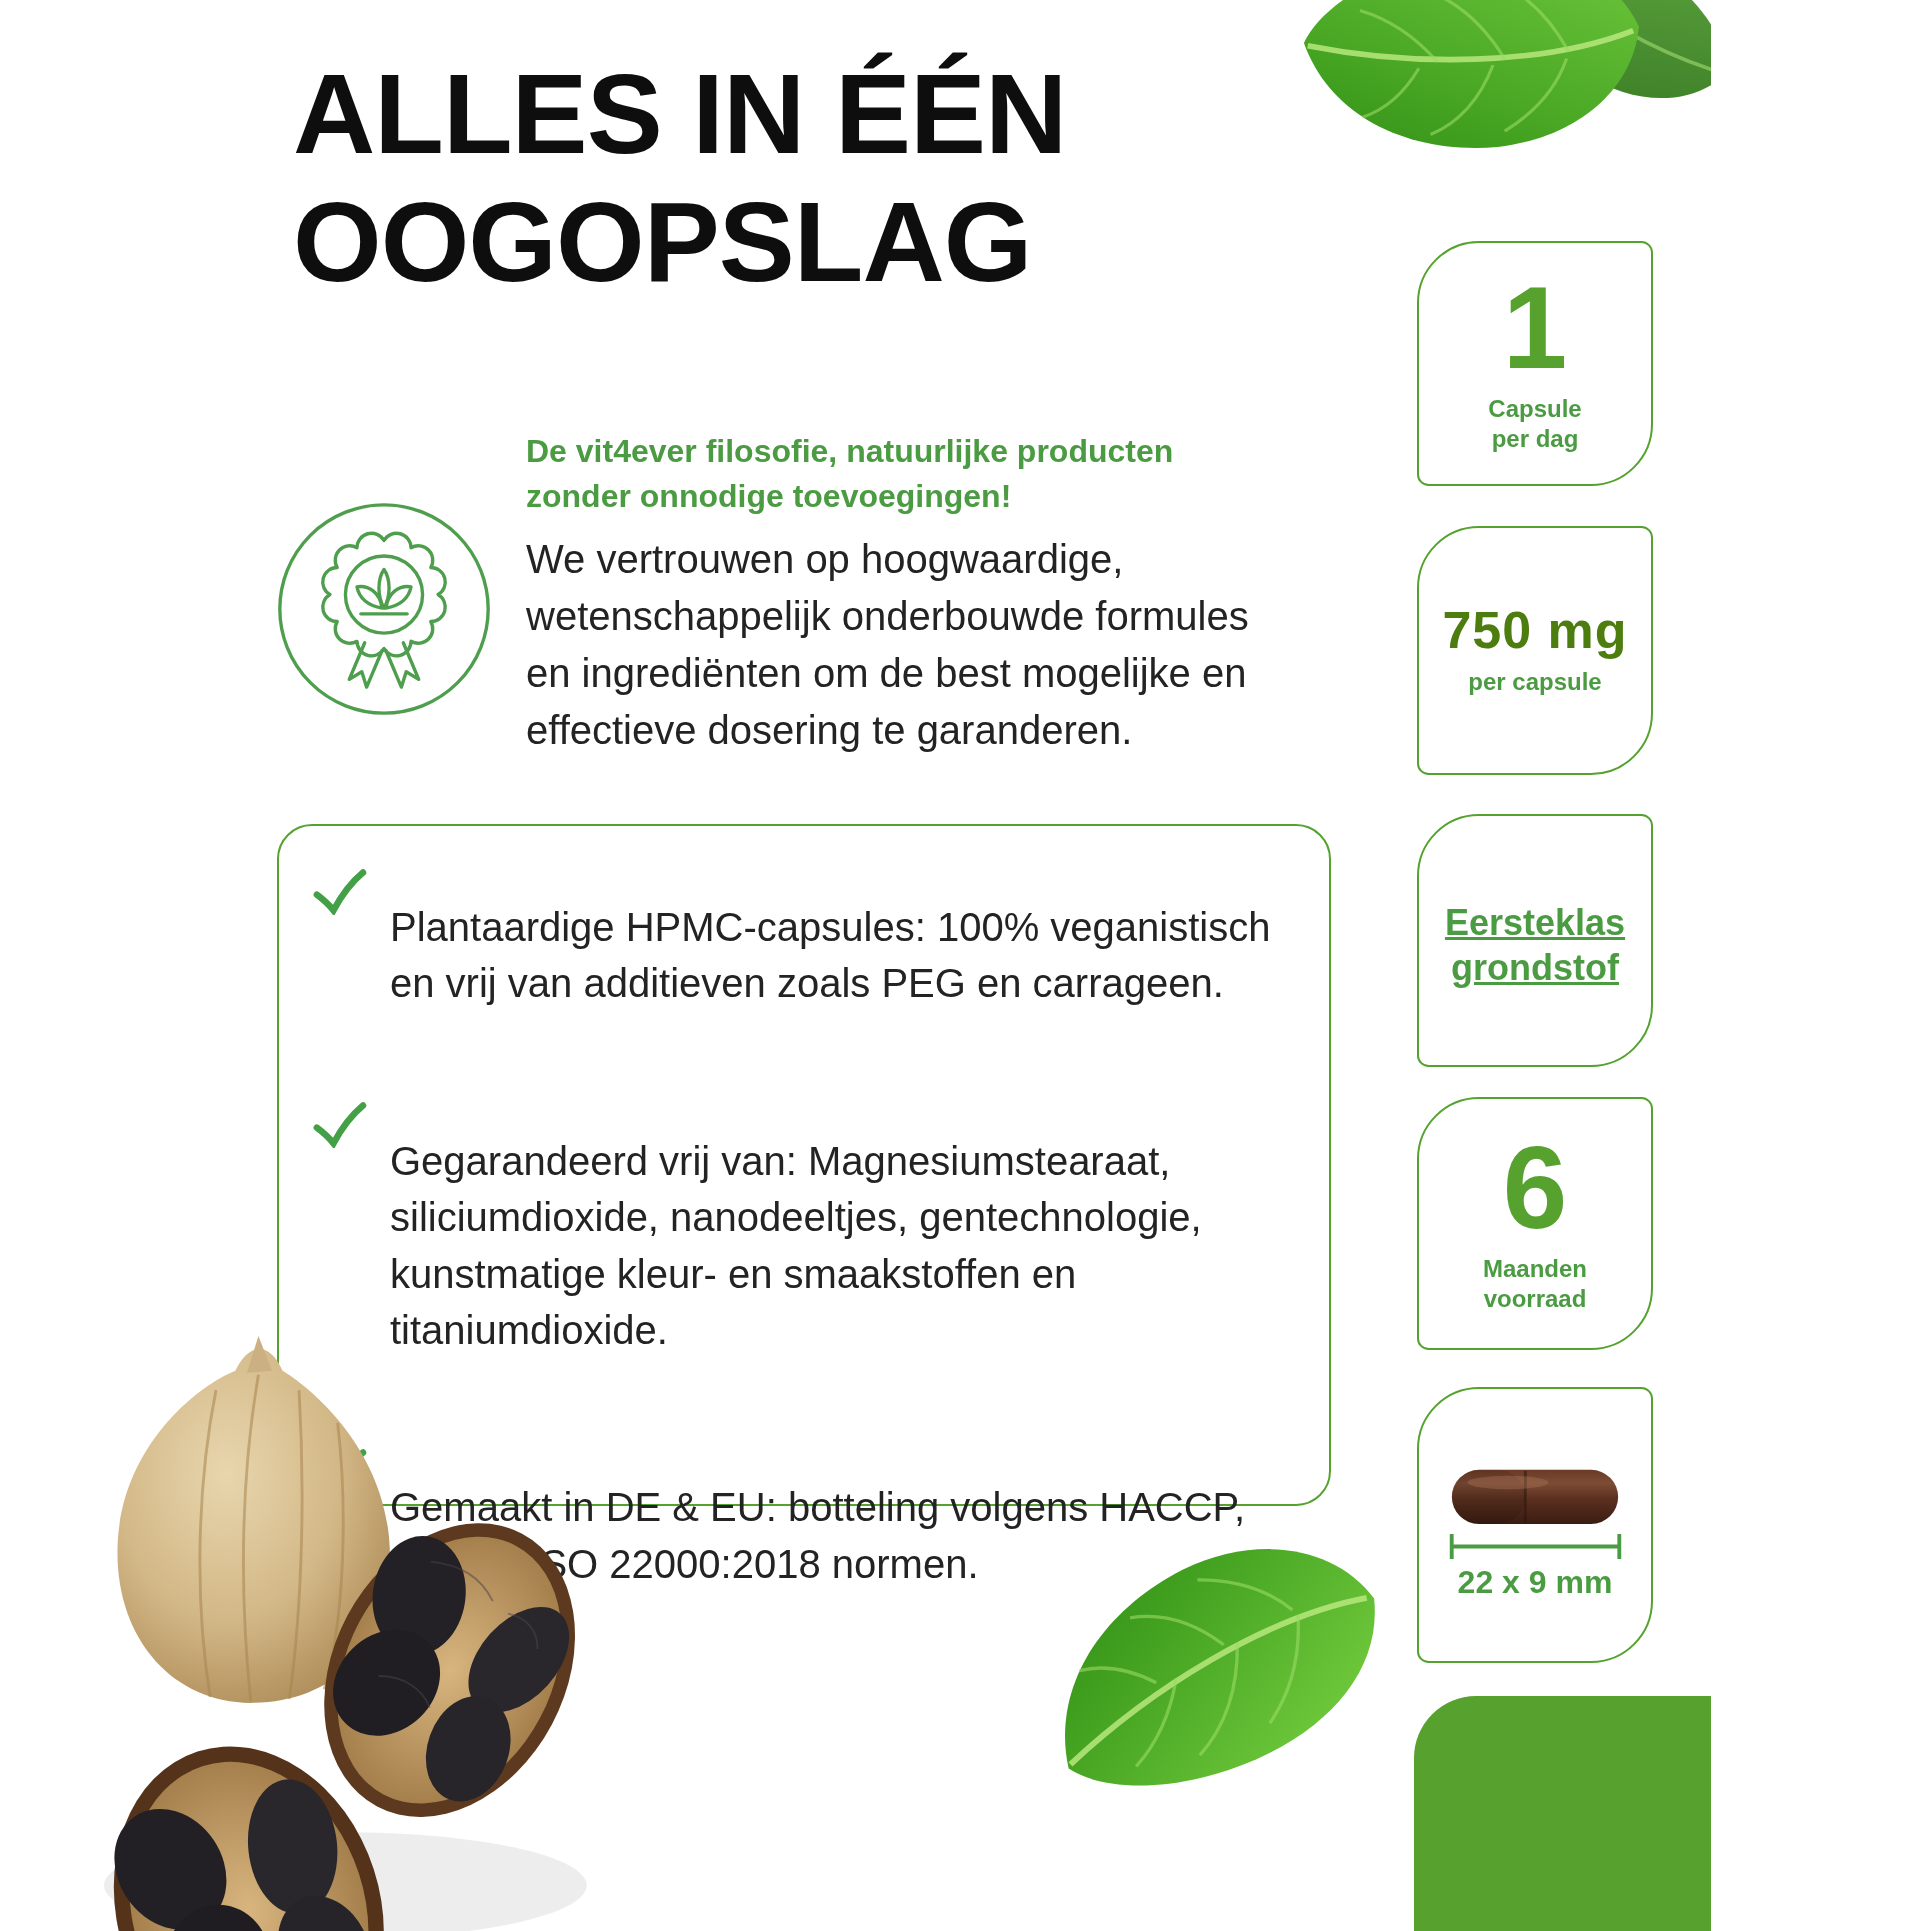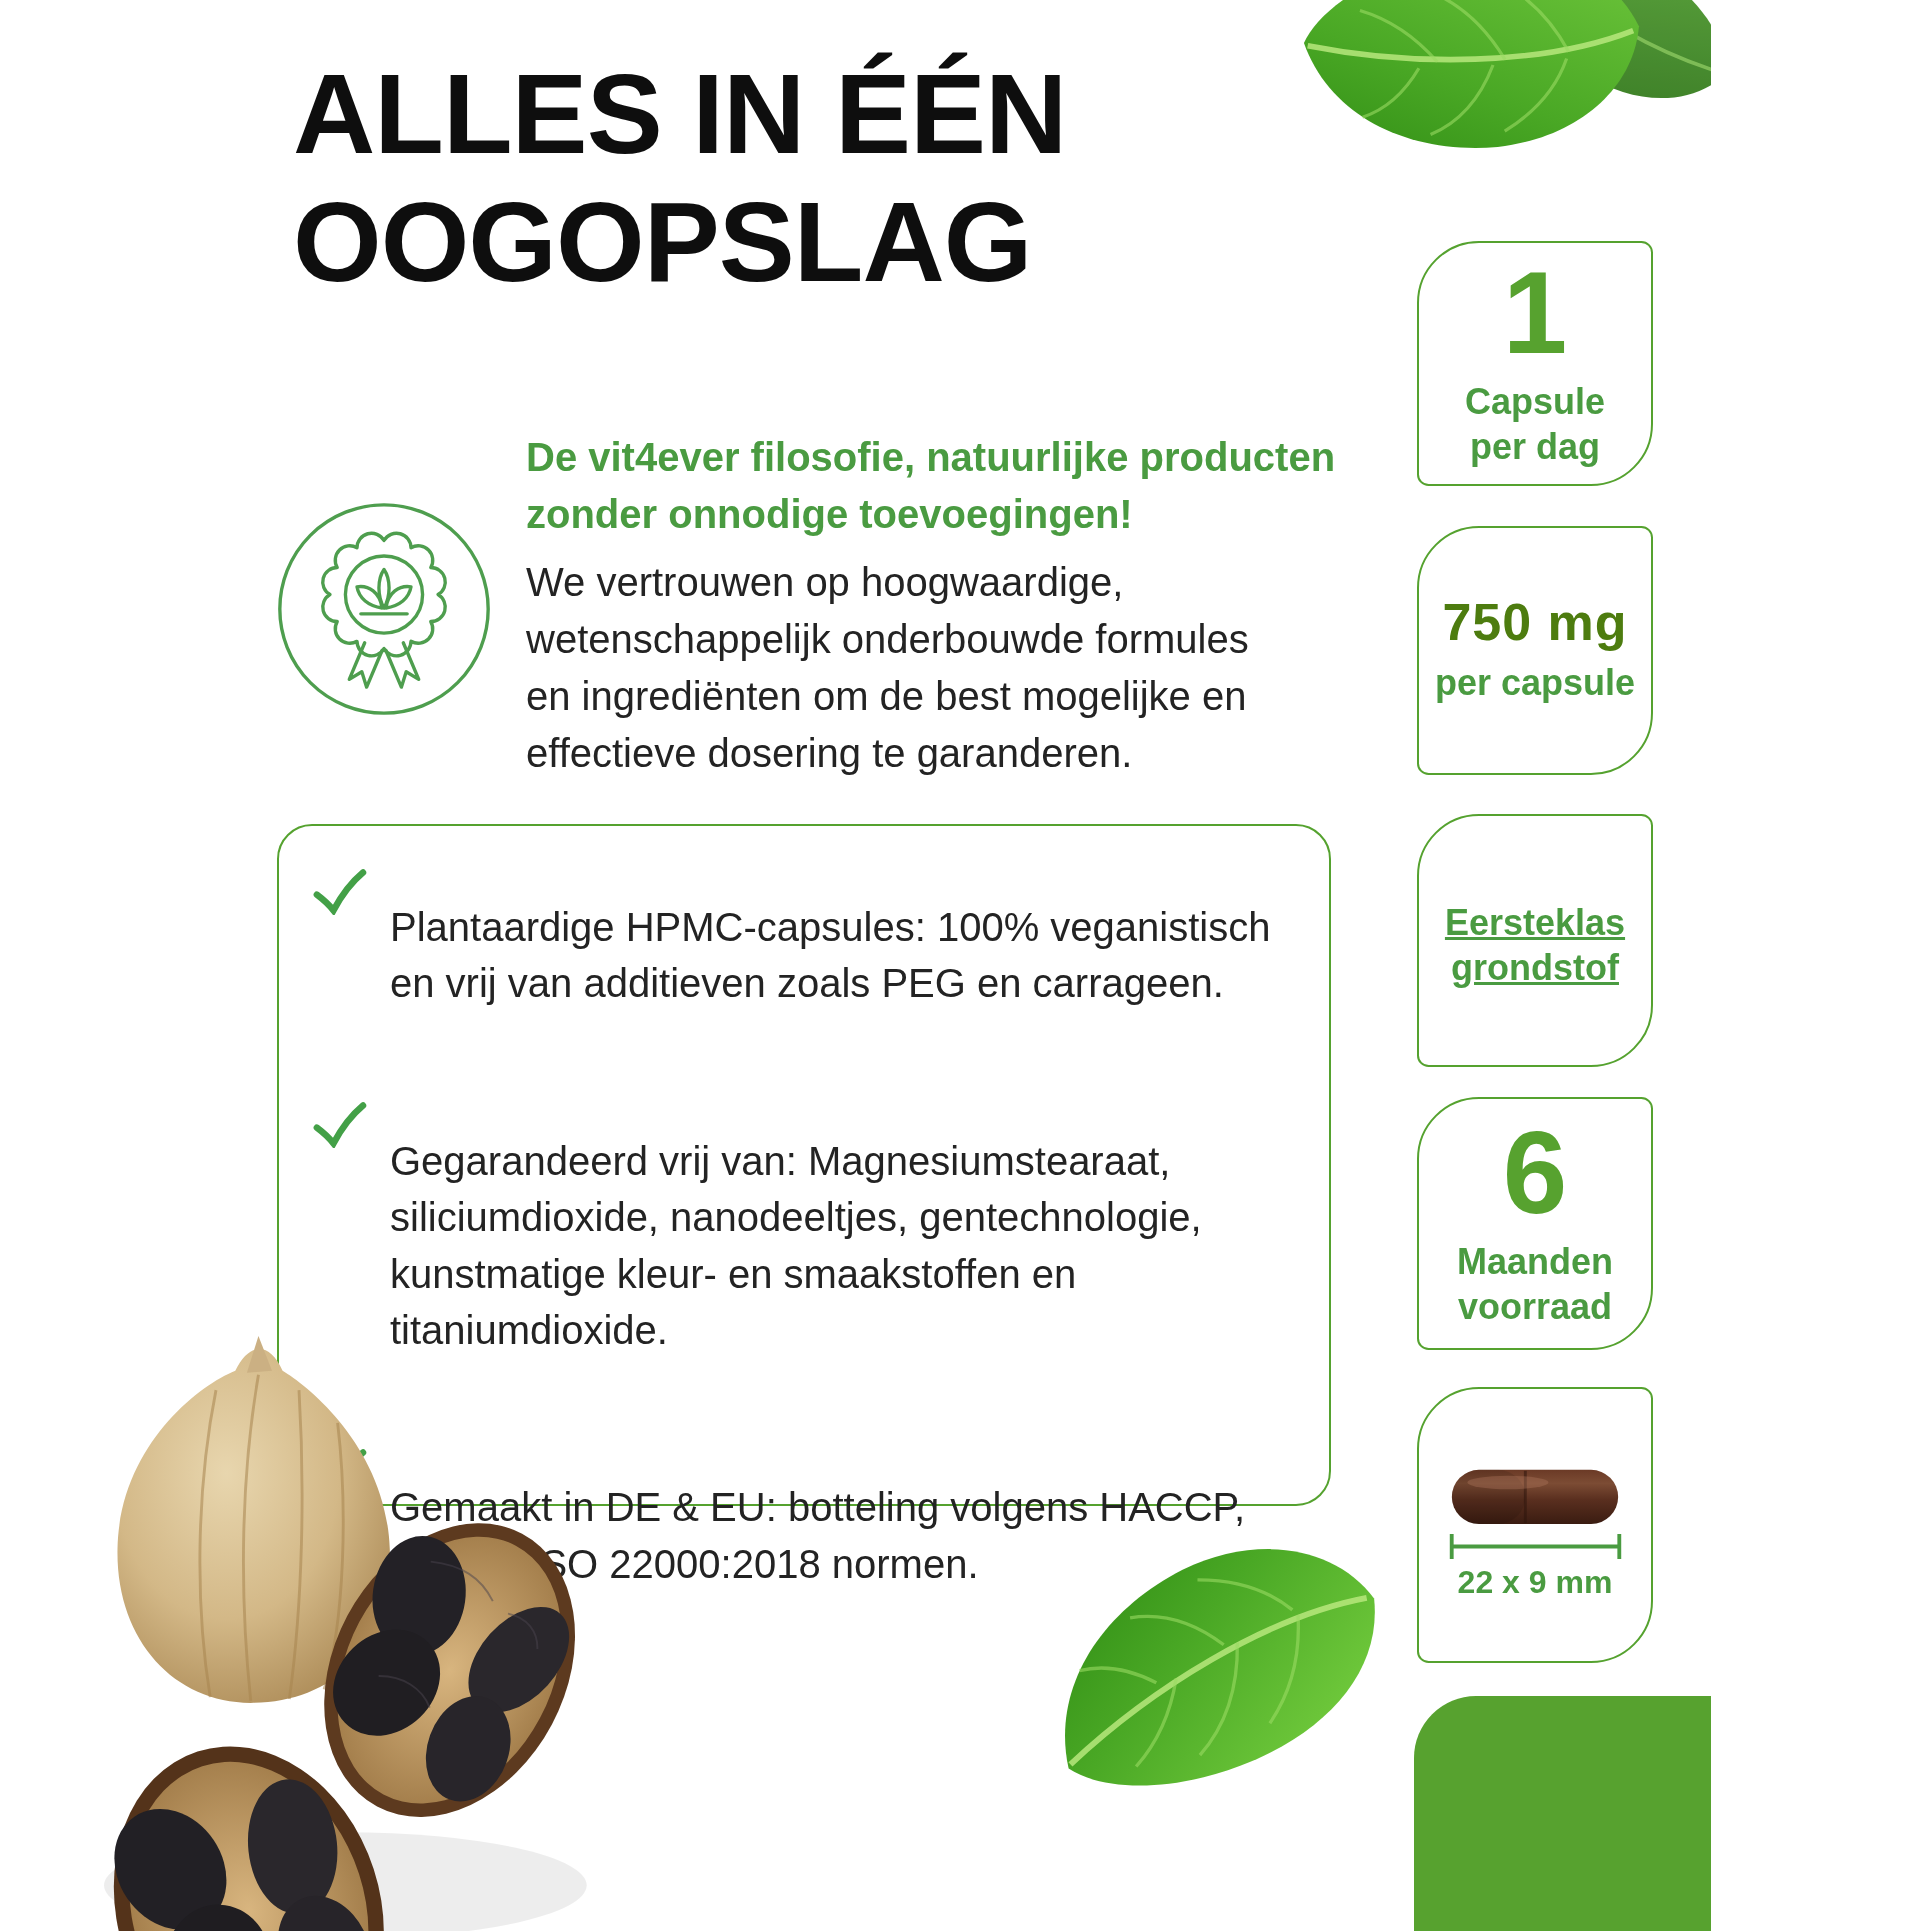--- a/index.html
+++ b/index.html
@@ -13,21 +13,21 @@
     font-size:114px;font-weight:bold;letter-spacing:-1px;
     line-height:1.12;color:#0e0e0e;white-space:pre-line;
   }
   
   .leaf-top-main{position:absolute;left:1267px;top:-60px;width:415px;height:224px;transform:scaleX(-1) rotate(10deg);}
   .leaf-top-back{position:absolute;left:1511px;top:-46px;width:232px;height:145px;transform:rotate(38deg);opacity:.9;}
   
   .badge{position:absolute;left:275px;top:500px;width:218px;height:218px;}
   
   .intro{position:absolute;left:526px;top:429px;width:850px;}
-  .intro-heading{font-size:40px;font-weight:bold;color:#4a9b41;line-height:1.42;white-space:pre-line;}
+  .intro-heading{font-size:32px;font-weight:bold;color:#4a9b41;line-height:1.42;white-space:pre-line;}
   .intro-body{font-size:40px;color:#232323;line-height:1.42;white-space:pre-line;margin-top:11.6px;}
   
   .benefits-panel{
     position:absolute;left:277px;top:824px;width:1054px;height:682px;
     border:2.9px solid #55a22f;border-radius:35px;box-sizing:border-box;
     padding:33px 35px 29px 32px;display:flex;flex-direction:column;gap:41px;background:transparent;
   }
   .check-row{display:flex;align-items:flex-start;gap:23px;}
   .check-row svg{flex:0 0 auto;width:56px;height:48px;margin-top:7.7px;}
   .check-text{font-size:40px;line-height:1.41;color:#232323;white-space:pre-line;}
@@ -37,21 +37,21 @@
     border:2.9px solid #55a22f;border-radius:62px 11.6px 62px 11.6px;
     display:flex;flex-direction:column;align-items:center;justify-content:center;text-align:center;
   }
   .card-1{top:241px;height:245px;}
   .card-2{top:526px;height:249px;}
   .card-3{top:814px;height:253px;}
   .card-4{top:1097px;height:253px;}
   .card-5{top:1387px;height:276px;padding-top:11px;}
   .fact-big{font-size:116px;font-weight:bold;color:#57a22f;line-height:.95;}
   .fact-value{font-size:52px;font-weight:bold;color:#4d7c0f;letter-spacing:1px;line-height:1;}
-  .fact-label{font-size:36px;font-weight:bold;color:#4a9b41;line-height:1.25;white-space:pre-line;margin-top:11.6px;}
+  .fact-label{font-size:24px;font-weight:bold;color:#4a9b41;line-height:1.25;white-space:pre-line;margin-top:11.6px;}
   .card-3 .fact-label{font-size:36px;margin-top:8px;text-decoration:underline;}
   .capsule-size-label{font-size:32px;font-weight:bold;color:#4a9b41;margin-top:1.9px;}
   
   .green-block{
     position:absolute;left:1414px;top:1696px;width:326px;height:235px;
     background:#57a22f;border-radius:62px 11.6px 0 0;
   }
   
   .garlic{position:absolute;left:104px;top:1330px;width:502px;height:601px;}
   .leaf-bottom{position:absolute;left:1031px;top:1487px;width:367px;height:359px;transform:rotate(158deg);}

